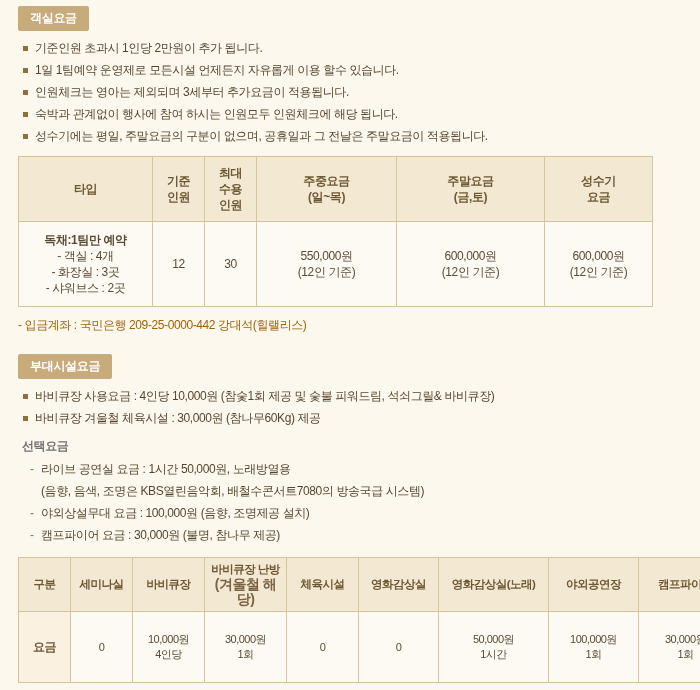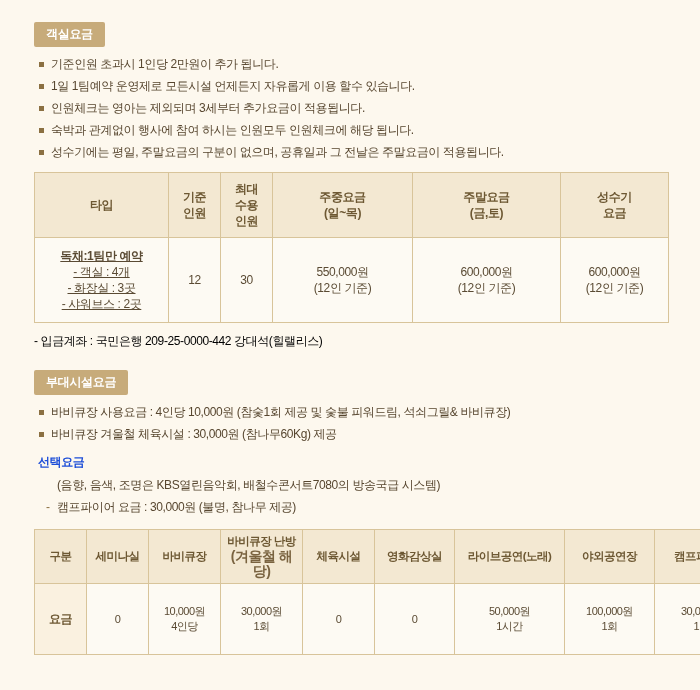--- a/index.html
+++ b/index.html
@@ -13,21 +13,21 @@
     font-family: "Liberation Sans", sans-serif;
     font-size: 12px;
     color: #4a3d2c;
     overflow: hidden;
   }
   .page {
     position: relative;
     width: 700px;
     height: 537px;
     box-sizing: border-box;
-    padding: 16px;
+    padding: 0;
   }
 
   
   .sec-head {
     display: inline-block;
     background: #c7ab7a;
     color: #ffffff;
     font-size: 12px;
     font-weight: bold;
     padding: 4px 12px 4px 12px;
@@ -86,35 +86,34 @@
     color: #6d5833;
     font-weight: bold;
     height: 52px;
   }
   table.grid tbody td { height: 72px; background: #fdfaf3; }
   td.left-cell {
     text-align: left;
     padding-left: 12px;
     line-height: 18px;
     color: #4f4029;
-    text-decoration: underline;
   }
   td.left-cell b { font-weight: bold; }
 
   .acct {
     padding: 10px 18px 0 18px;
     font-size: 12px;
-    color: #000000;
+    color: #a16207;
     letter-spacing: -0.4px;
   }
   .sub-head2 {
     padding: 4px 0 0 22px;
     font-size: 12px;
     font-weight: bold;
-    color: #1d4ed8;
+    color: #737373;
     letter-spacing: -0.4px;
     margin-top: 8px;
   }
   ul.dashes {
     list-style: none;
     margin: 6px 0 0 0;
     padding: 0 0 0 30px;
   }
   ul.dashes li {
     position: relative;
@@ -239,21 +238,23 @@
   </div>
 
   <ul class="bullets">
     <li>바비큐장 사용요금 : 4인당 10,000원 (참숯1회 제공 및 숯불 피워드림, 석쇠그릴&amp; 바비큐장)</li>
     <li>바비큐장 겨울철 체육시설 : 30,000원 (참나무60Kg) 제공</li>
   </ul>
 
   <div class="sub-head2">선택요금</div>
 
   <ul class="dashes">
+    <li>라이브 공연실 요금 : 1시간 50,000원, 노래방열용</li>
     <li class="nobullet" style="padding-left:11px">(음향, 음색, 조명은 KBS열린음악회, 배철수콘서트7080의 방송국급 시스템)</li>
+    <li>야외상설무대 요금 : 100,000원 (음향, 조명제공 설치)</li>
     <li>캠프파이어 요금 : 30,000원 (불명, 참나무 제공)</li>
   </ul>
 
   <div class="tbl2-wrap">
     <table class="grid2">
       <colgroup>
         <col style="width:52px">
         <col style="width:62px">
         <col style="width:72px">
         <col style="width:82px">
@@ -267,21 +268,21 @@
         <tr>
           <th>구분</th>
           <th>세미나실</th>
           <th>바비큐장</th>
           <th>
             <span>바비큐장 난방</span>
             <span class="small-note">(겨울철 해당)</span>
           </th>
           <th>체육시설</th>
           <th>영화감상실</th>
-          <th>라이브공연(노래)</th>
+          <th>영화감상실(노래)</th>
           <th>야외공연장</th>
           <th>캠프파이어</th>
         </tr>
       </thead>
       <tbody>
         <tr>
           <td class="rowhead">요금</td>
           <td>0</td>
           <td>10,000원<br>4인당</td>
           <td>30,000원<br>1회</td>

